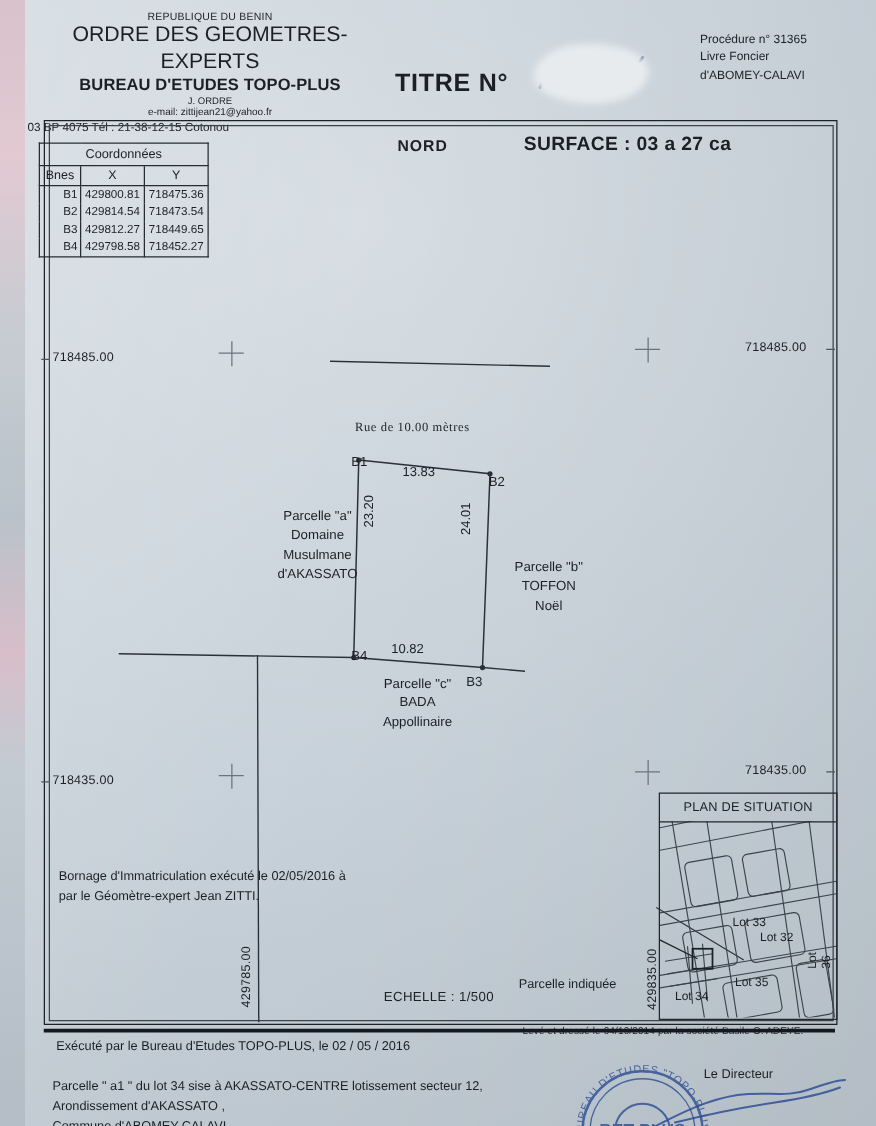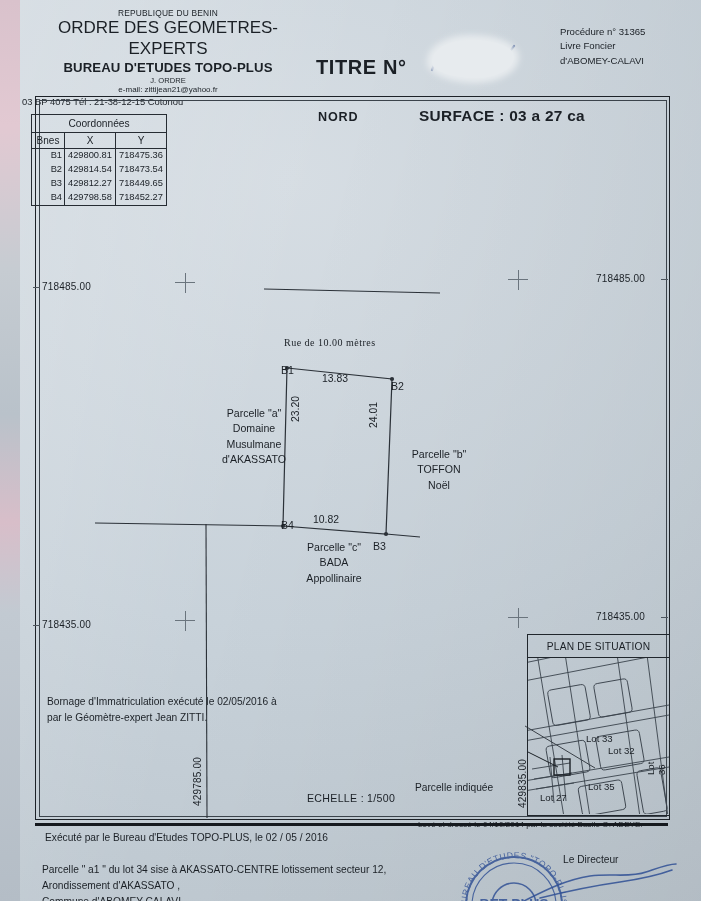--- a/index.html
+++ b/index.html
@@ -283,21 +283,21 @@
     </g>
 
     <g>
       <rect x="26" y="102" width="16" height="16" fill="none" stroke="#1b2026" stroke-width="1.4"></rect>
       <path d="M-6 92 L30 110" stroke="#1b2026" stroke-width="1" fill="none"></path>
     </g>
   </svg>
   <div class="lotlbl" style="left:18px;top:98px;padding-left:40px;">Lot 33</div>
   <div class="lotlbl" style="left:80px;top:110px;">Lot 32</div>
   <div class="lotlbl" style="left:60px;top:146px;">Lot 35</div>
-  <div class="lotlbl" style="left:12px;top:157px;">Lot 27</div>
+  <div class="lotlbl" style="left:12px;top:157px;">Lot 34</div>
   <div class="lotlbl" style="left:117px;top:140px;transform:rotate(-90deg);transform-origin:left top;">Lot 36</div>
 </div>
 
 <div class="lyr" id="leve">Levé et dressé le 04/10/2014 par la société Basile O. ADEYE.</div>
 
 <div class="lyr" id="foot-rule"></div>
 <div class="lyr" id="executed">Exécuté par le Bureau d'Etudes TOPO-PLUS, le 02 / 05 / 2016</div>
 <div class="lyr" id="parcel-desc">
   <div>Parcelle " a1 " du lot 34  sise à AKASSATO-CENTRE lotissement secteur 12,</div>
   <div>Arondissement d'AKASSATO ,</div>

